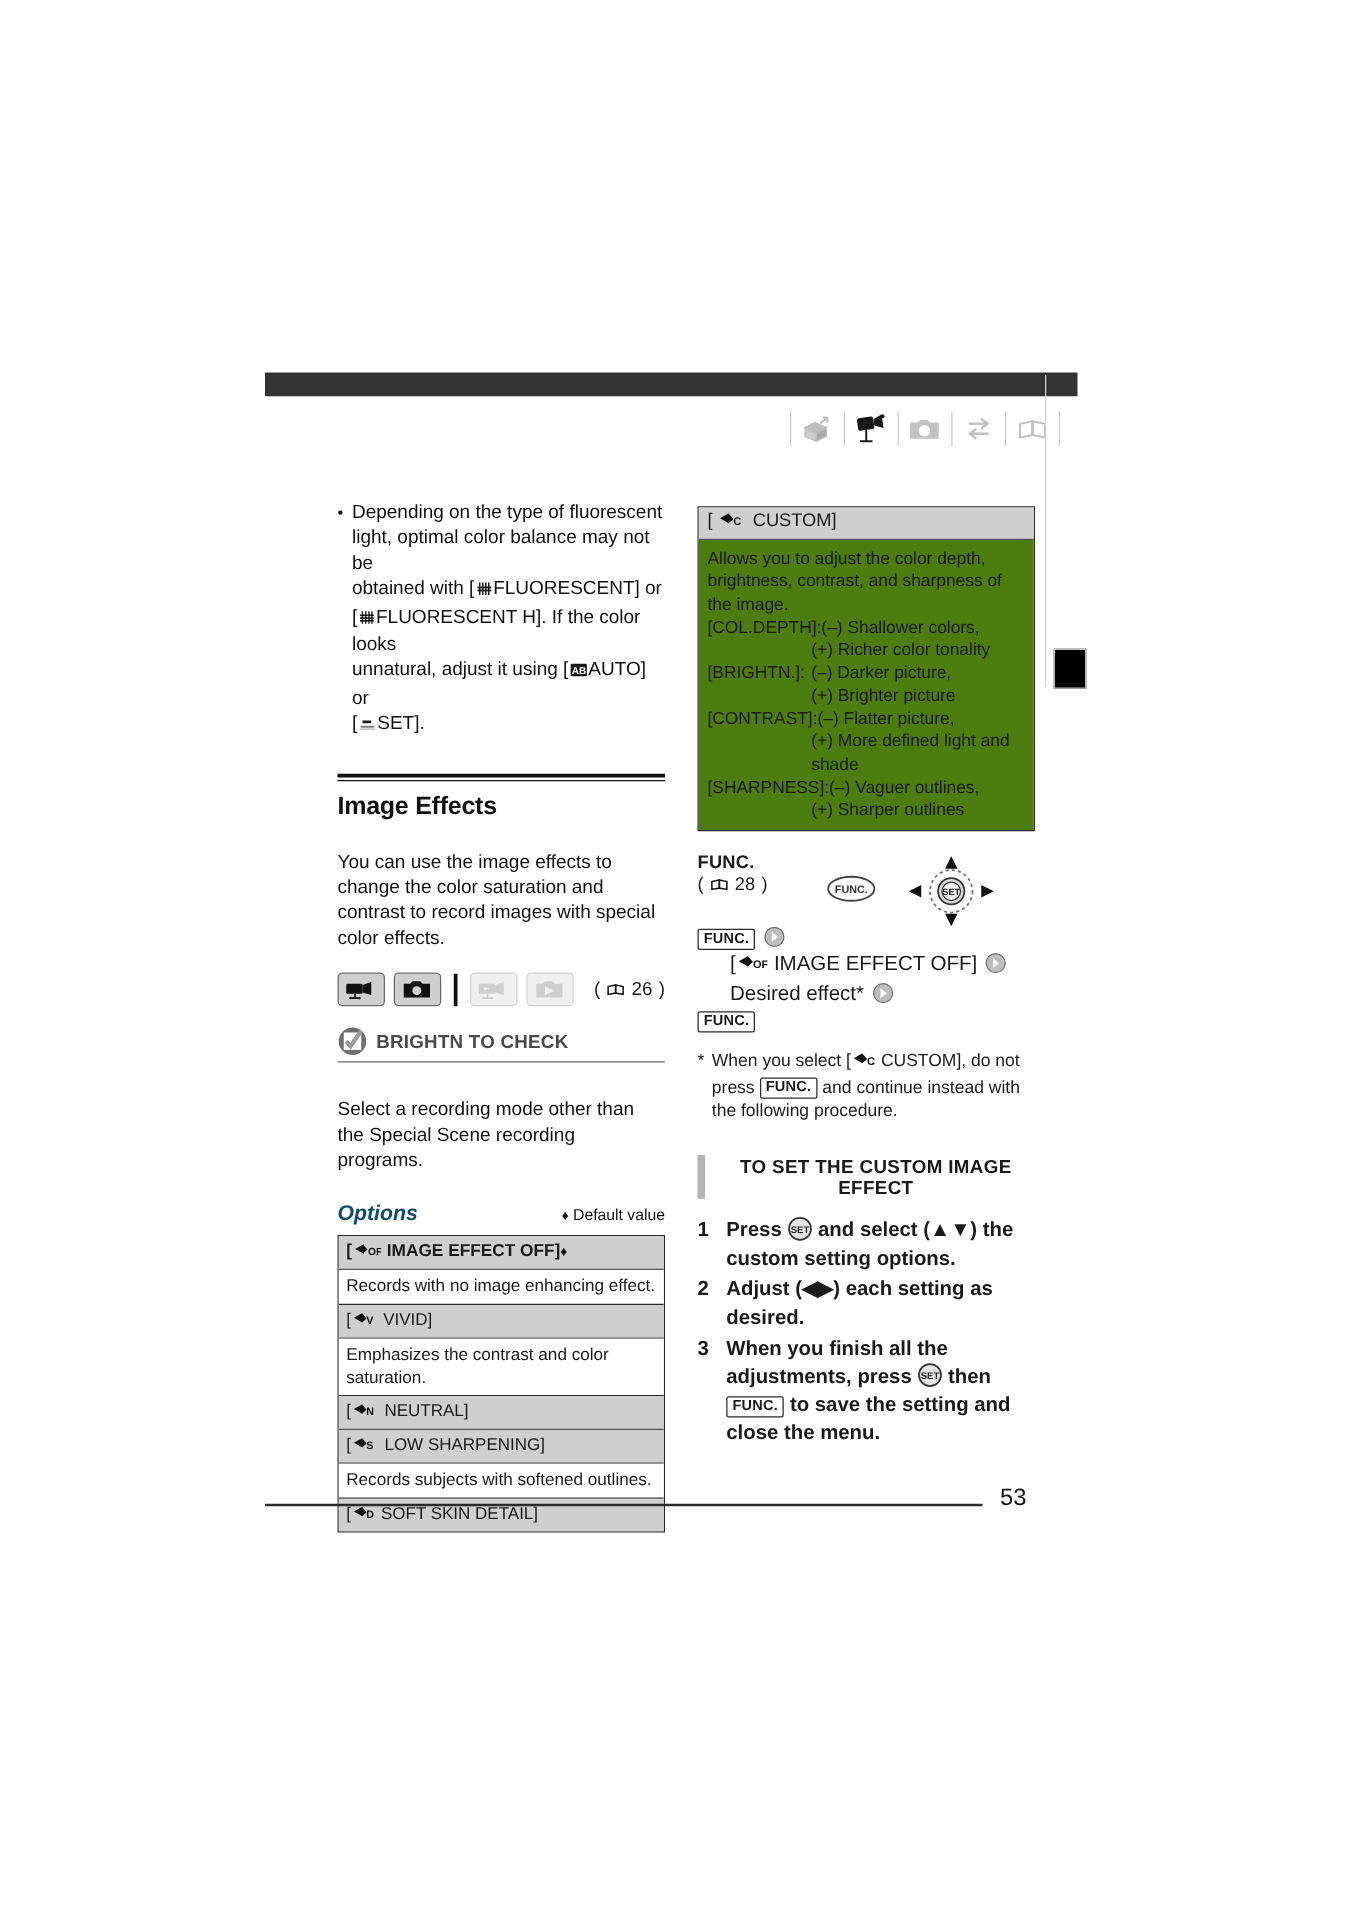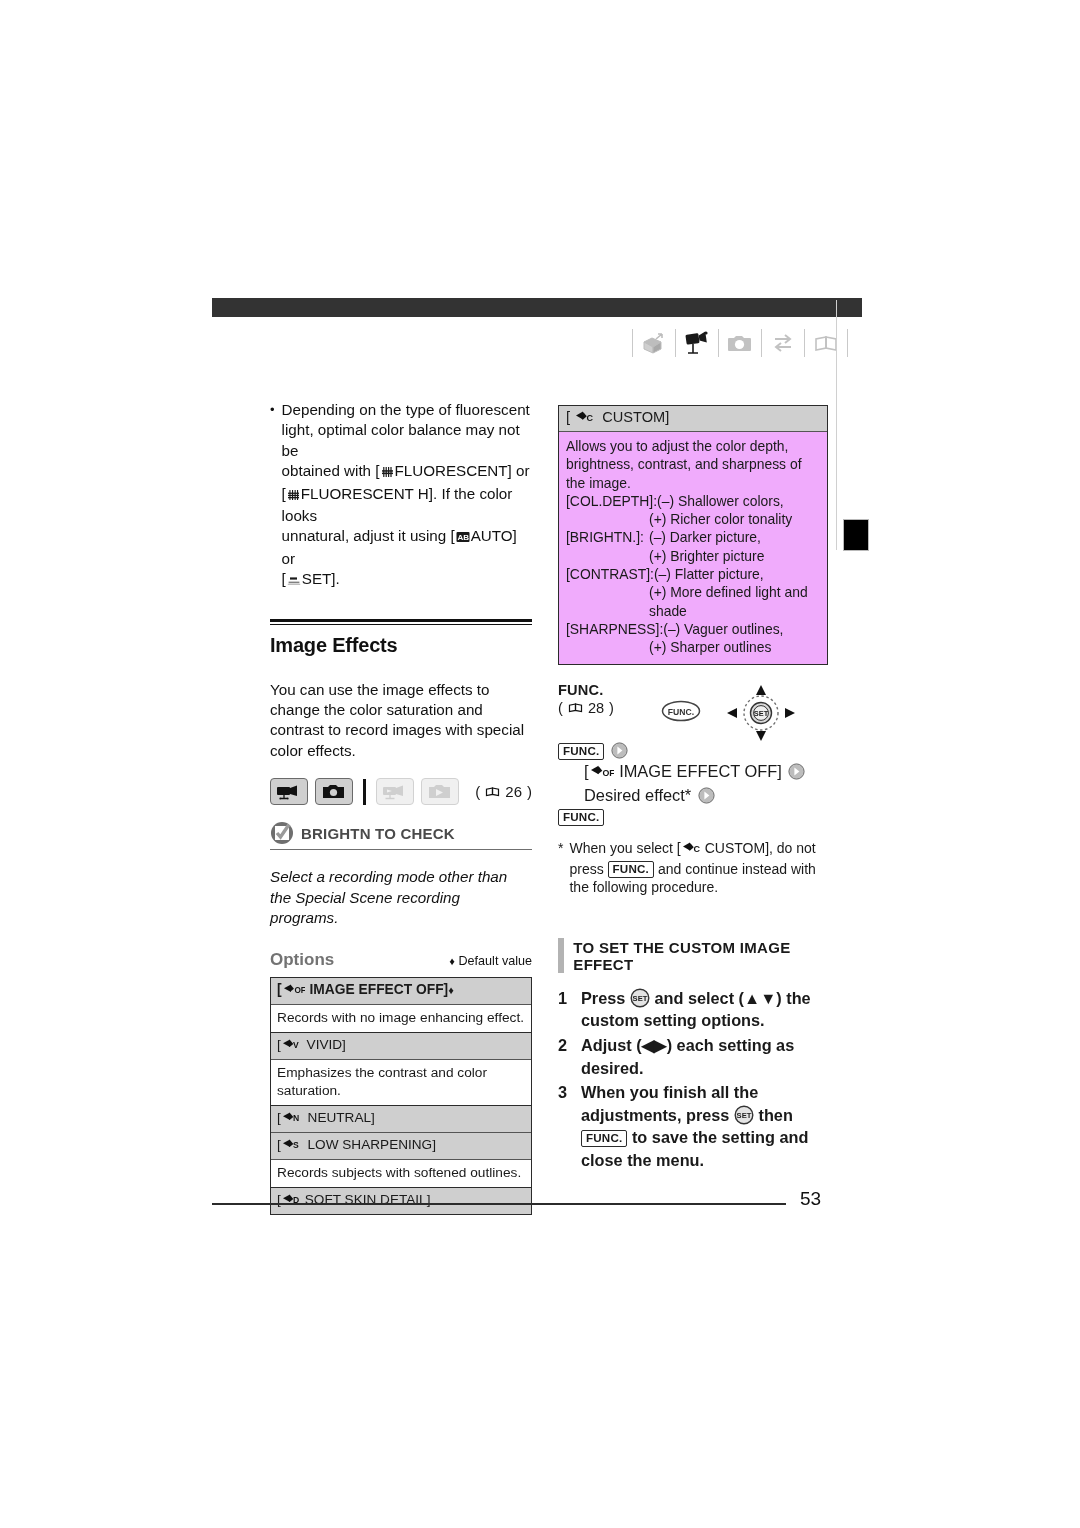--- a/index.html
+++ b/index.html
@@ -46,39 +46,39 @@
   .mbadge{width:46px;height:25px;border:1.6px solid #6a6a6a;border-radius:4px;
           background:#cfcfcf;display:flex;align-items:center;justify-content:center;}
   .mbadge.off{background:#f0f0f0;border-color:#d2d2d2;}
   .mdiv{width:3px;height:26px;background:#111;margin:0 3px;}
   .mref{font-size:15px;margin-left:9px;display:flex;align-items:center;gap:5px;}
 
   
   .ptc{margin-top:16px;display:flex;align-items:center;gap:7px;}
   .ptc-label{font-size:15px;font-weight:bold;letter-spacing:.2px;color:#4a4a4a;}
   .ptc-rule{border-top:1.5px solid #6f6f6f;margin-top:4px;}
-  .ptc-body{margin-top:17px;font-style:italic;}
+  .ptc-body{margin-top:28px;}
 
   
   .optline{margin-top:21px;display:flex;align-items:baseline;justify-content:space-between;}
-  .opt-h{font-size:17px;font-weight:bold;color:#737373;}
+  .opt-h{font-size:17px;font-weight:bold;color:#0c4a6e;font-style:italic;}
   .opt-def{font-size:12.6px;color:#111;}
   .opt-def .dia{font-size:11px;}
 
   
   .tbl{margin-top:7px;border:1.4px solid #2b2b2b;}
   .trow-h{background:#cfcfcf;border-bottom:1px solid #555;padding:3px 6px 4px 6px;font-size:13.6px;line-height:17px;}
   .trow-h.bold{font-weight:bold;font-size:13.8px;}
   .trow-d{background:#fff;border-bottom:1.3px solid #2b2b2b;padding:4px 6px 5px 6px;font-size:13.7px;line-height:18.2px;}
   .tbl > div:last-child{border-bottom:none;}
 
   
   .cbox{border:1.4px solid #2b2b2b;}
   .cbox-h{background:#cfcfcf;border-bottom:1.2px solid #555;padding:3px 7px 4px 7px;font-size:14.6px;}
-  .cbox-b{background:#f0abfc;padding:5px 7px 7px 7px;font-size:13.9px;line-height:18.3px;}
+  .cbox-b{background:#4d7c0f;padding:5px 7px 7px 7px;font-size:13.9px;line-height:18.3px;}
   .crow{display:flex;}
   .crow .k{flex:0 0 83px;}
   .crow .v{flex:1 1 auto;}
   .crow.cont .k{flex:0 0 83px;}
 
   
   .funcblk{margin-top:17px;position:relative;height:52px;}
   .func-lbl{font-size:14.6px;font-weight:bold;letter-spacing:.2px;}
   .func-pg{font-size:14.6px;margin-top:2px;display:flex;align-items:center;gap:5px;}
   .func-btn-ic{position:absolute;left:103px;top:18px;}
@@ -88,21 +88,21 @@
   .steps .l2{margin-left:26px;}
   .steps .l1{margin-left:0px;}
 
   .fkey{display:inline-block;border:1.3px solid #2b2b2b;border-radius:2px;
         padding:0px 4px 1px 4px;font-size:11.6px;font-weight:bold;line-height:14px;
         vertical-align:1px;background:#fff;letter-spacing:.2px;}
 
   .note{margin-top:11px;font-size:14px;line-height:18.6px;display:flex;gap:6px;}
   .note .star{flex:0 0 auto;}
 
-  .subhead{margin-top:41px;display:flex;align-items:stretch;gap:9px;}
+  .subhead{margin-top:27px;display:flex;align-items:stretch;gap:9px;text-align:center;}
   .subhead .bar{width:7px;background:#b3b3b3;}
   .subhead .txt{font-size:15px;font-weight:bold;letter-spacing:.3px;padding-top:1px;}
 
   .numlist{margin-top:14px;font-size:16.3px;line-height:22.6px;font-weight:bold;}
   .nitem{display:flex;gap:9px;margin-bottom:2px;}
   .nitem .n{flex:0 0 14px;}
   .nitem .t{flex:1 1 auto;}
 
   
   .footrule{position:absolute;left:212px;top:1203px;width:574px;height:1.6px;background:#2b2b2b;}

